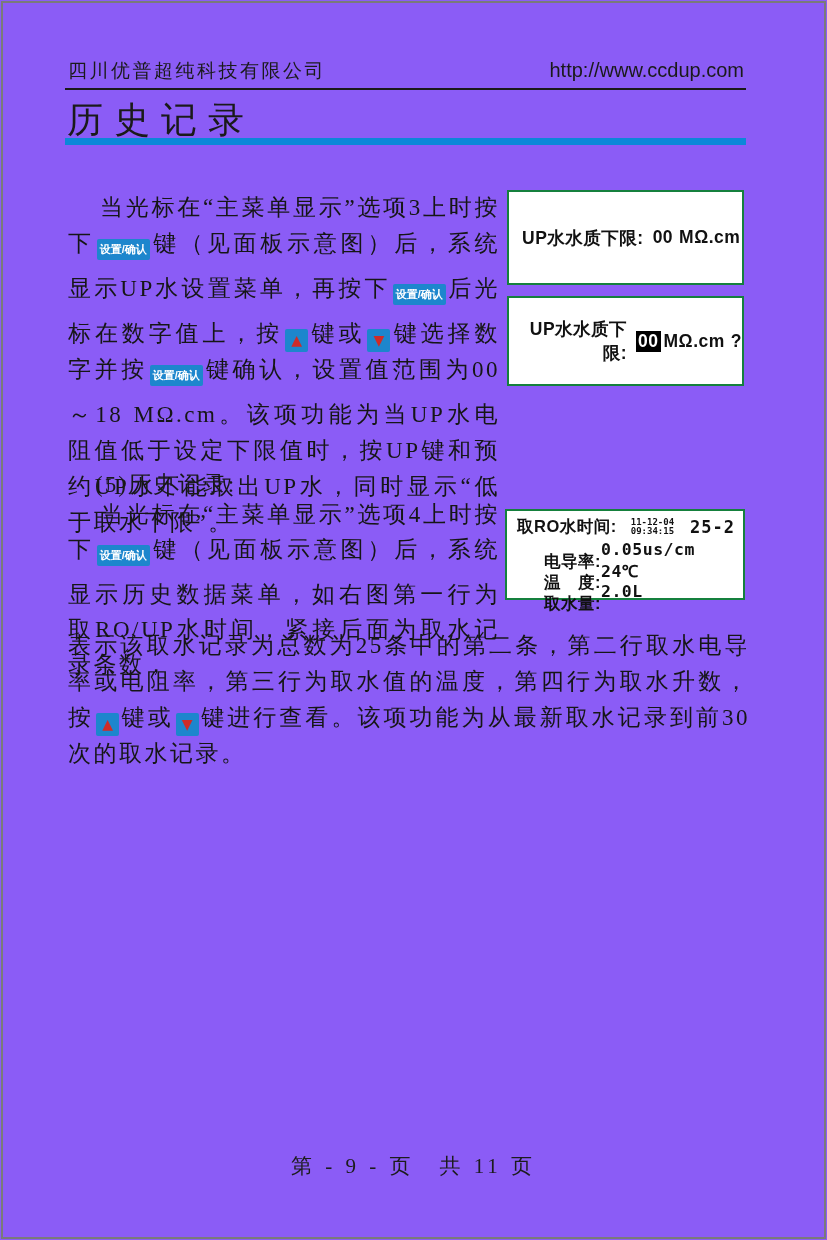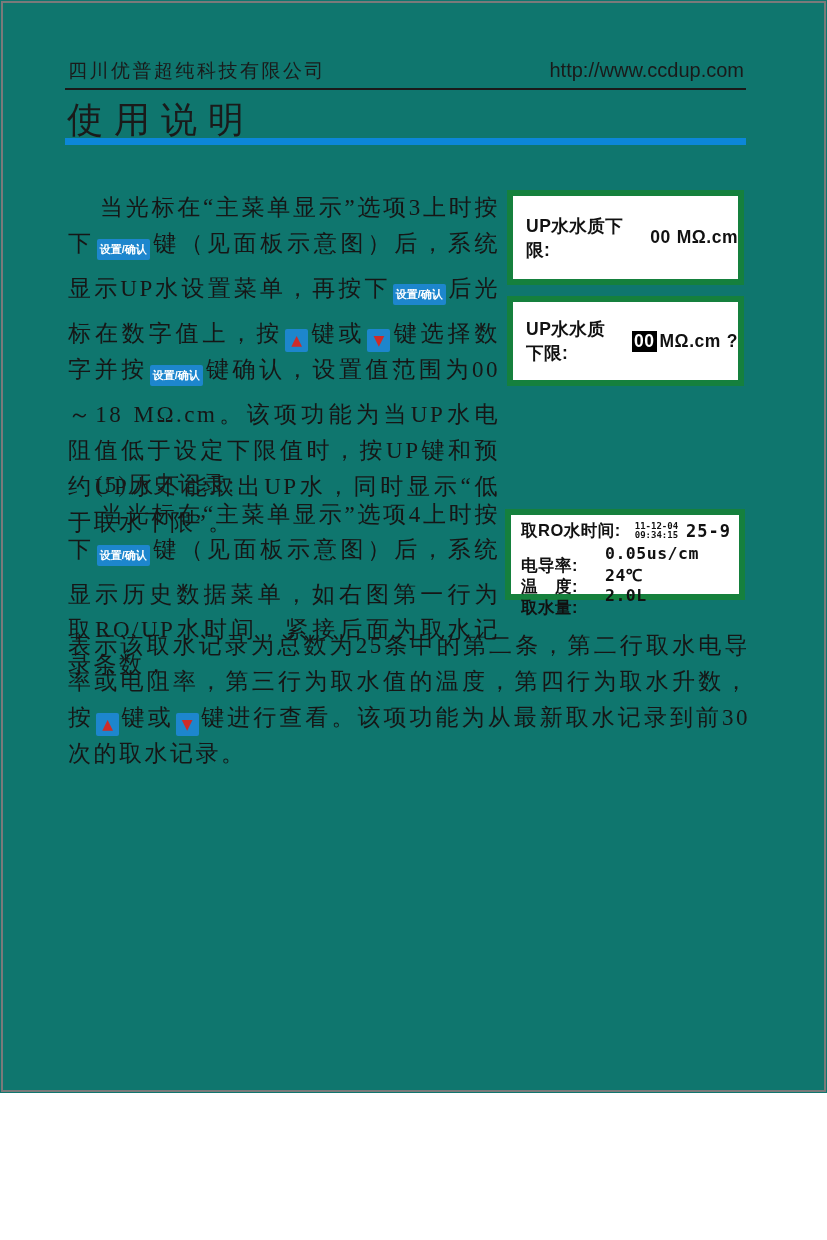--- a/index.html
+++ b/index.html
@@ -4,21 +4,21 @@
 <style>
   :root{
     --accent-blue:#0c87d9;
     --key-blue:#1d86cd;
     --key-red:#cf2b28;
     --ink:#1a1a1a;
     --frame-gray:#7a7a7a;
   }
   html,body{margin:0;padding:0;background:#fff;}
   .page{
-    position:relative;width:827px;height:1093px;background:#0f766e;overflow:hidden;
+    position:relative;width:827px;height:1240px;background:#8b5cf6;overflow:hidden;
     font-family:"Liberation Serif","DejaVu Serif",serif;color:var(--ink);
   }
   .page-frame{position:absolute;inset:1px;border:2px solid var(--frame-gray);pointer-events:none;}
 
   
   .company{position:absolute;left:68px;top:58px;font-family:"Liberation Sans","DejaVu Sans",sans-serif;
     font-size:19px;letter-spacing:2.5px;color:var(--ink);}
   .url{position:absolute;top:59px;right:83px;font-family:Liberation Sans, sans-serif;
     font-size:20px;color:var(--ink);}
   .header-rule{position:absolute;left:65px;top:88px;width:681px;height:2px;background:#1a1a1a;}
@@ -37,22 +37,22 @@
   
   .kbtn{display:inline-block;text-indent:0;letter-spacing:0;border-radius:2px;
     font-family:"Liberation Sans","DejaVu Sans",sans-serif;}
   .kbtn-confirm{background:var(--key-blue);color:#fff;font-size:11px;font-weight:bold;
     line-height:1;padding:5px 3px;vertical-align:-2px;margin:11px 2px;}
   .kbtn-arrow{background:var(--key-blue);color:var(--key-red);width:23px;height:23px;
     text-align:center;line-height:23px;font-size:14px;vertical-align:-4px;margin:0 2px;
     font-family:"DejaVu Sans",sans-serif;}
 
   
-  .panel{position:absolute;border:6px solid #15803d;background:#fff;box-sizing:border-box;
-    font-family:"Liberation Sans","DejaVu Sans",sans-serif;color:#111;}
+  .panel{position:absolute;border:2px solid #15803d;background:#fff;box-sizing:border-box;
+    font-family:"Liberation Sans","DejaVu Sans",sans-serif;color:#111;text-align:right;}
   #panel1{left:507px;top:190px;width:237px;height:95px;display:flex;align-items:center;
     padding-left:13px;font-size:17.5px;font-weight:bold;letter-spacing:.5px;}
   #panel2{left:507px;top:296px;width:237px;height:90px;display:flex;align-items:center;
     padding-left:13px;font-size:17.5px;font-weight:bold;letter-spacing:.5px;}
   .pv{margin-left:9px;}
   .pu{margin-left:6px;}
   .pu-tight{margin-left:3px;}
   .pq{margin-left:6px;}
   .inv{background:#000;color:#fff;padding:0 2px;}
 
@@ -73,21 +73,21 @@
 </head>
 <body>
 
 <div class="page">
   <div class="page-frame"></div>
 
   <div class="company">四川优普超纯科技有限公司</div>
   <div class="url">http://www.ccdup.com</div>
   <div class="header-rule"></div>
 
-  <div class="doc-title">使用说明</div>
+  <div class="doc-title">历史记录</div>
   <div class="accent-bar"></div>
 
   <div class="para" id="s4-para">当光标在“主菜单显示”选项3上时按下<span class="kbtn kbtn-confirm">设置/确认</span>键（见面板示意图）后，系统显示UP水设置菜单，再按下<span class="kbtn kbtn-confirm">设置/确认</span>后光标在数字值上，按<span class="kbtn kbtn-arrow">▲</span>键或<span class="kbtn kbtn-arrow">▼</span>键选择数字并按<span class="kbtn kbtn-confirm">设置/确认</span>键确认，设置值范围为00～18 MΩ.cm。该项功能为当UP水电阻值低于设定下限值时，按UP键和预约UP水不能取出UP水，同时显示“低于取水下限”。</div>
 
   <div class="panel" id="panel1">
     <span>UP水水质下限:</span>
     <span class="pv">00</span>
     <span class="pu">MΩ.cm</span>
   </div>
 
@@ -102,21 +102,21 @@
   <div class="para" id="s5-para-narrow">当光标在“主菜单显示”选项4上时按下<span class="kbtn kbtn-confirm">设置/确认</span>键（见面板示意图）后，系统显示历史数据菜单，如右图第一行为取RO/UP水时间，紧接后面为取水记录条数，</div>
   <div class="para" id="s5-para-wide">表示该取水记录为总数为25条中的第二条，第二行取水电导率或电阻率，第三行为取水值的温度，第四行为取水升数，按<span class="kbtn kbtn-arrow">▲</span>键或<span class="kbtn kbtn-arrow">▼</span>键进行查看。该项功能为从最新取水记录到前30次的取水记录。</div>
 
   <div class="panel" id="history-panel">
     <div class="h-row h-row1">
       <span>取RO水时间:</span>
       <span class="dt-stack">
         <span>11-12-04</span>
         <span>09:34:15</span>
       </span>
-      <span class="h-idx">25-9</span>
+      <span class="h-idx">25-2</span>
     </div>
     <div class="h-row">
       <span class="h-label">电导率:</span>
       <span class="h-value">0.05us/cm</span>
     </div>
     <div class="h-row">
       <span class="h-label">温　度:</span>
       <span class="h-value">24℃</span>
     </div>
     <div class="h-row">

